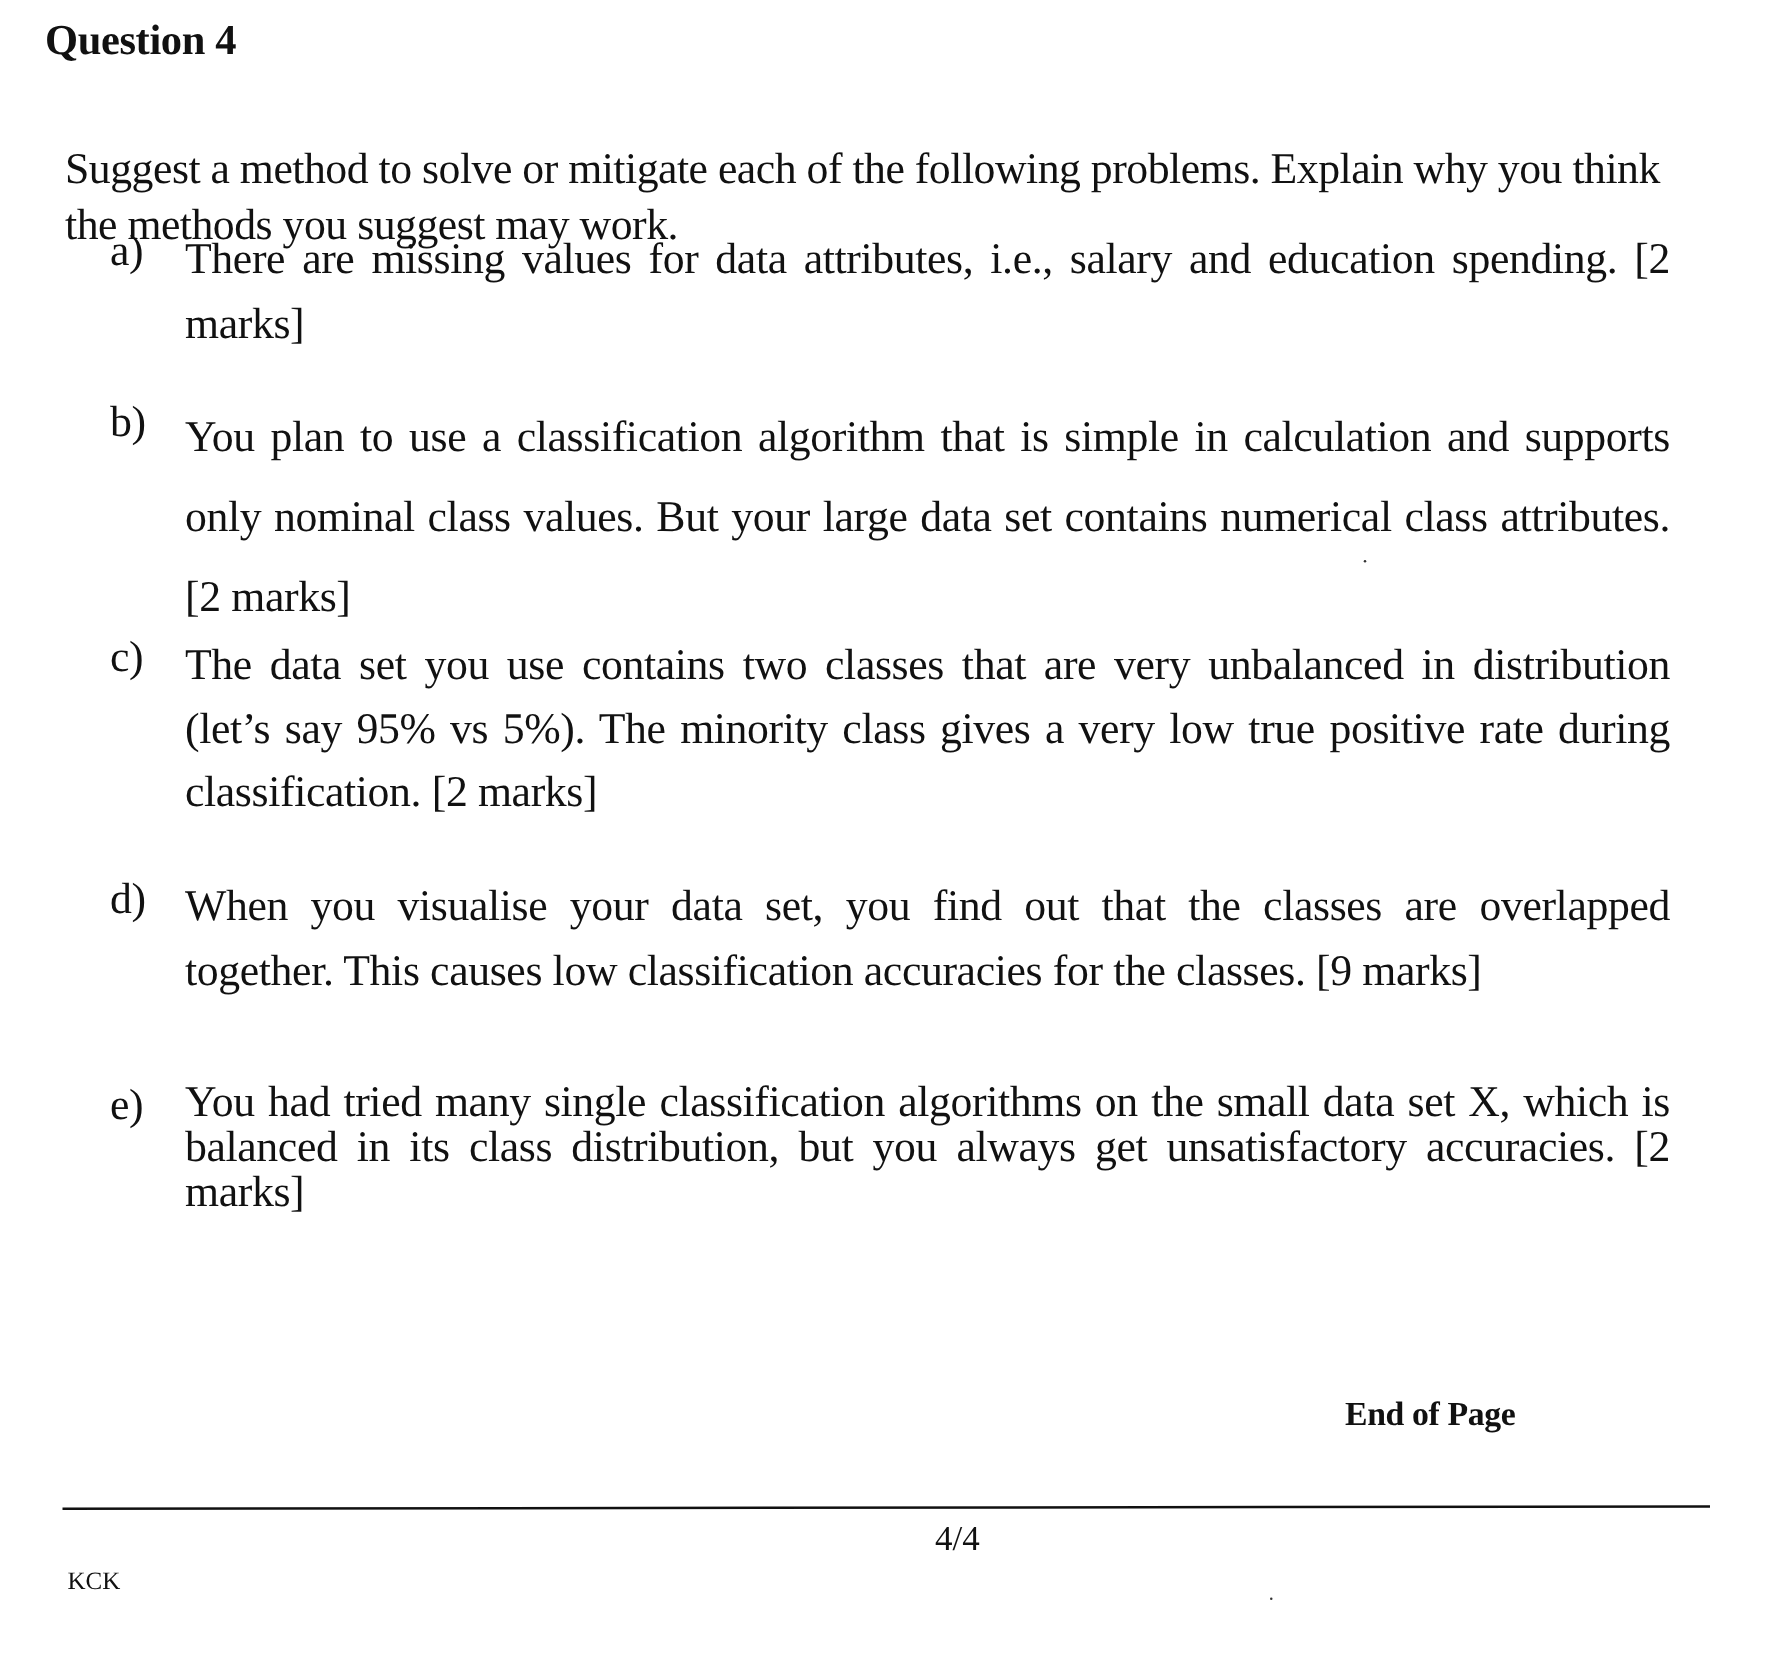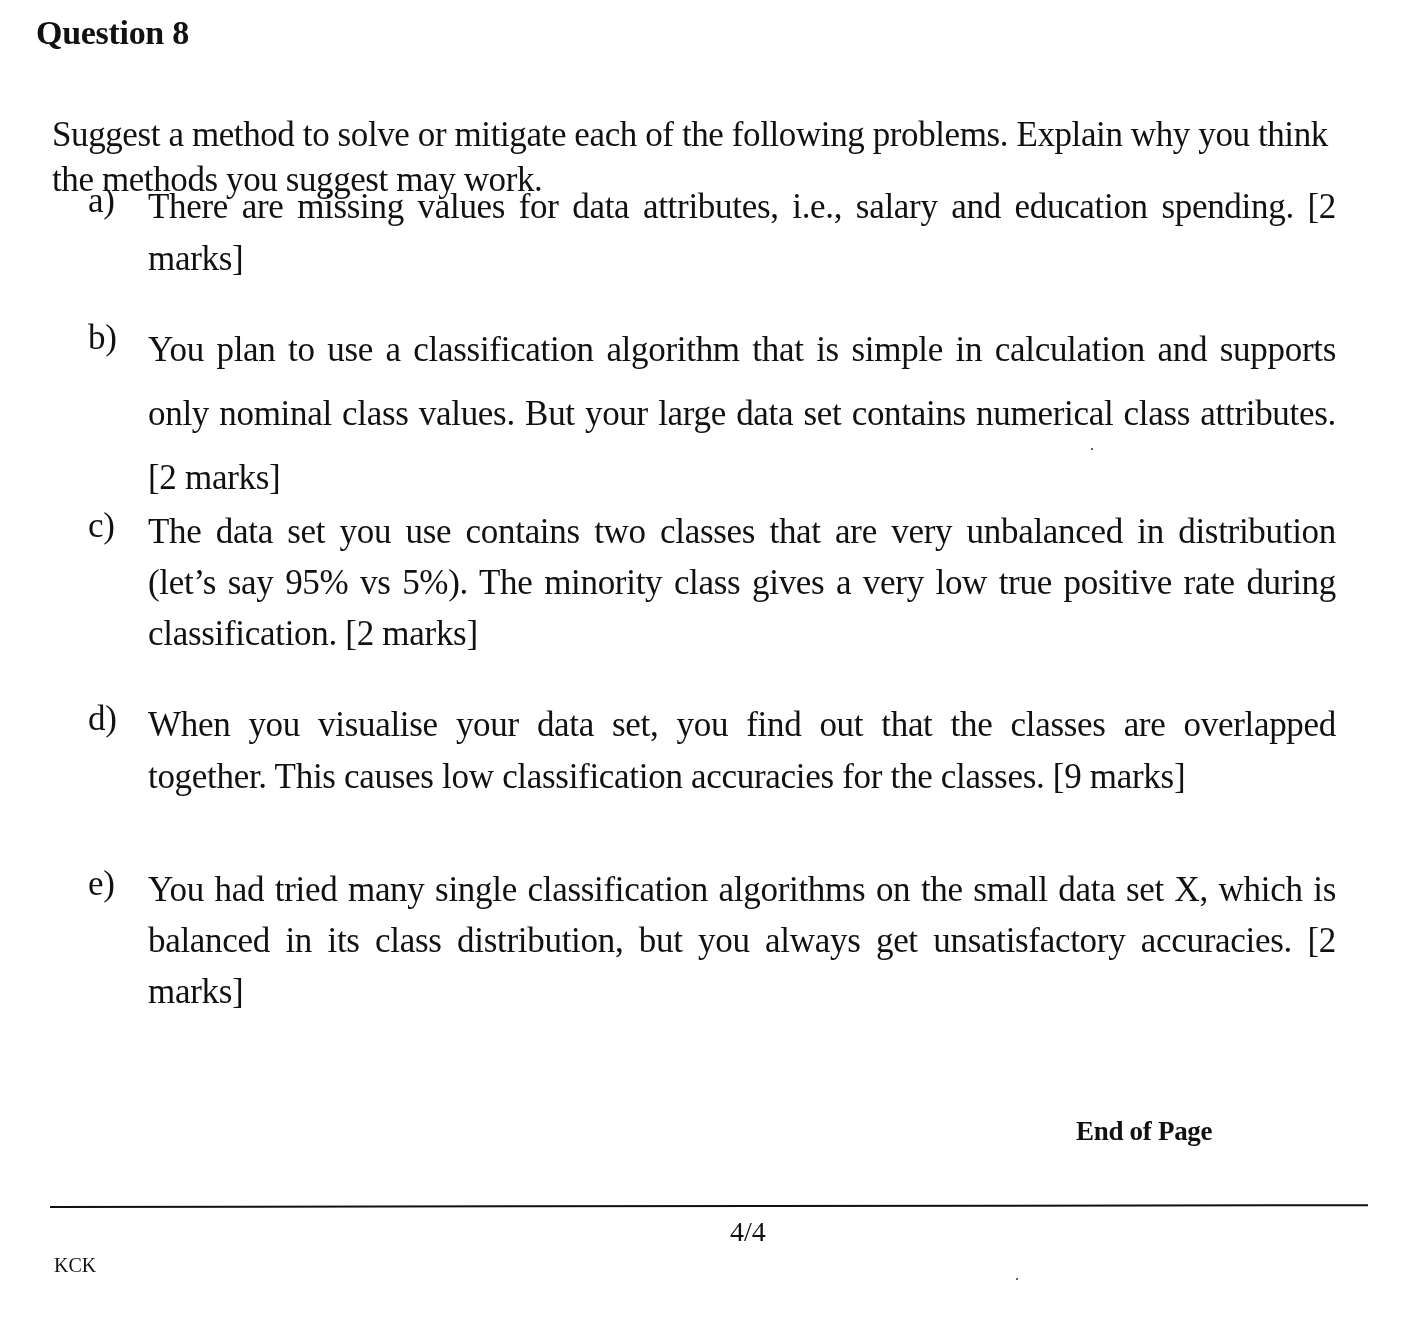--- a/index.html
+++ b/index.html
@@ -56,21 +56,21 @@
     }
     #item-a { top: 181px; }
     #item-a .text { line-height: 52px; }
     #item-b { top: 318px; }
     #item-b .text { line-height: 64px; }
     #item-c { top: 506px; }
     #item-c .text { line-height: 51px; }
     #item-d { top: 699px; }
     #item-d .text { line-height: 52px; }
     #item-e { top: 864px; }
-    #item-e .text { line-height: 51px; }
+    #item-e .text { line-height: 36px; }
     .end-of-page {
       position: absolute;
       left: 1076px;
       top: 1116px;
       font-size: 27px;
       font-weight: bold;
       letter-spacing: -0.3px;
     }
     .footer-rule {
       position: absolute;
@@ -83,36 +83,36 @@
       transform-origin: left center;
     }
     .footer-left {
       position: absolute;
       left: 54px;
       top: 1254px;
       font-size: 20px;
     }
     .footer-center {
       position: absolute;
-      left: 730px;
+      left: 748px;
       top: 1216px;
       font-size: 28px;
     }
     .speck {
       position: absolute;
       width: 2px;
       height: 2px;
       background: #333333;
       border-radius: 1px;
     }
   </style>
 </head>
 <body>
 
-<h1 class="heading">Question 8</h1>
+<h1 class="heading">Question 4</h1>
 
 <p class="intro">Suggest a method to solve or mitigate each of the following problems. Explain why you think the methods you suggest may work.</p>
 
 <div class="item" id="item-a">
   <span class="label">a)</span>
   <span class="text">There are missing values for data attributes, i.e., salary and education spending. [2 marks]</span>
 </div>
 
 <div class="item" id="item-b">
   <span class="label">b)</span>

